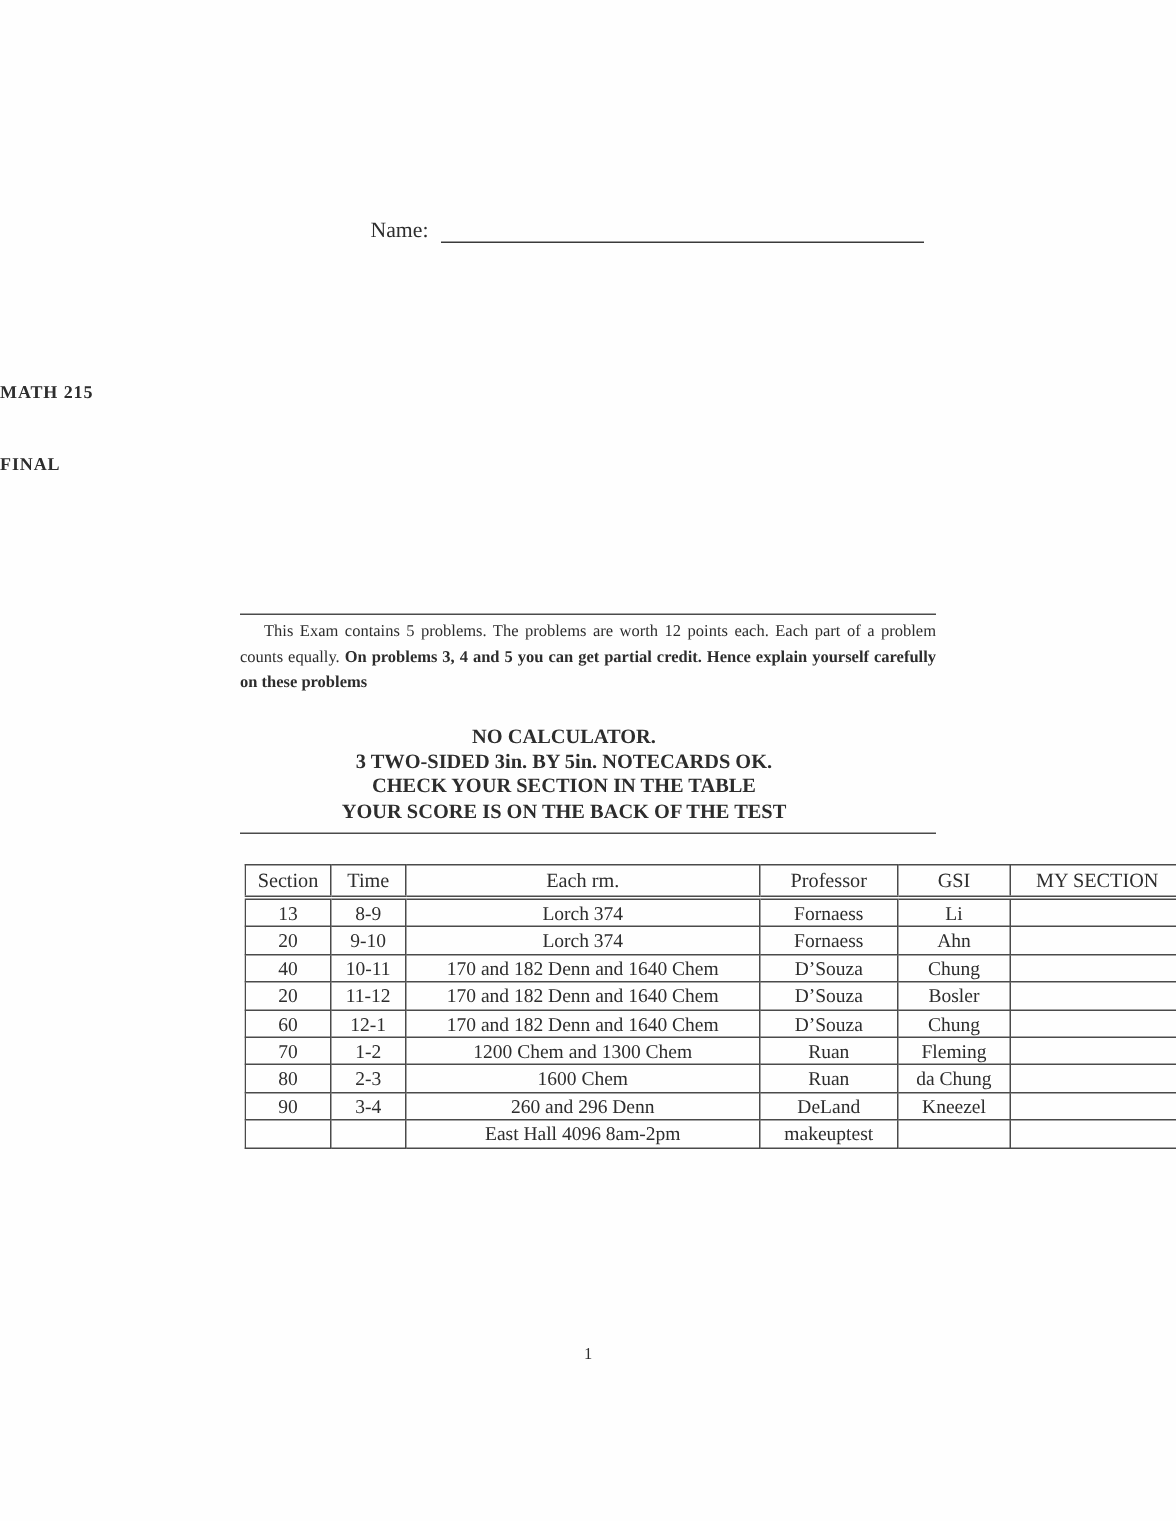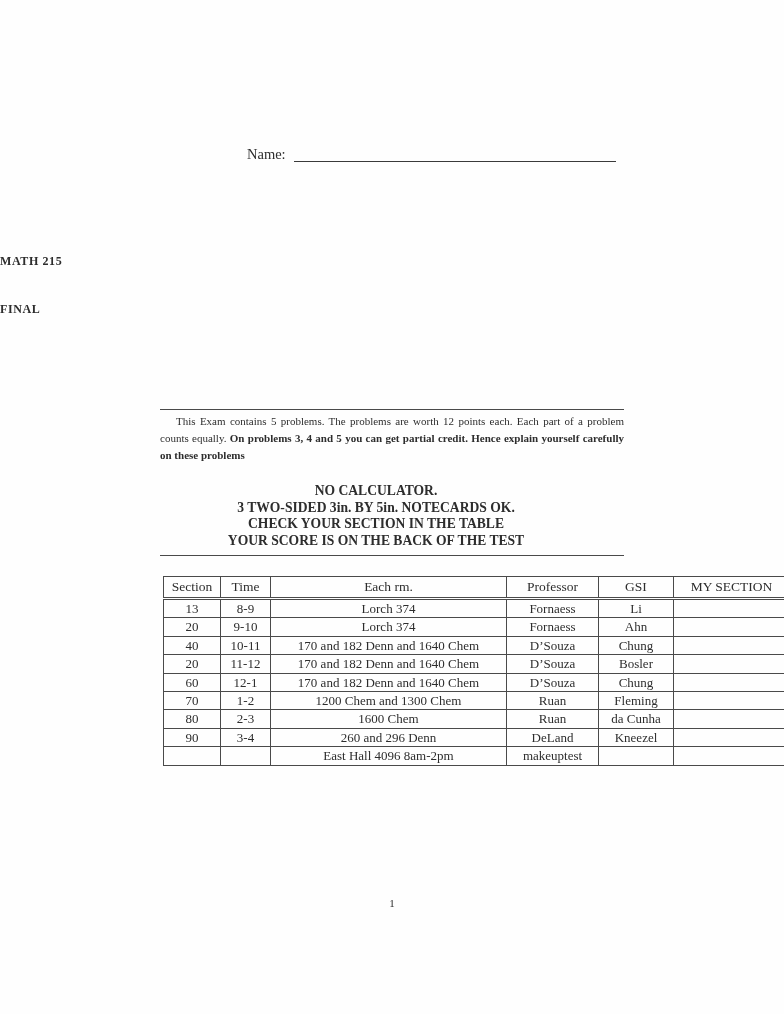--- a/index.html
+++ b/index.html
@@ -171,21 +171,21 @@
             <td>1200 Chem and 1300 Chem</td>
             <td>Ruan</td>
             <td>Fleming</td>
             <td></td>
           </tr>
           <tr>
             <td>80</td>
             <td>2-3</td>
             <td>1600 Chem</td>
             <td>Ruan</td>
-            <td>da Cunha</td>
+            <td>da Chung</td>
             <td></td>
           </tr>
           <tr>
             <td>90</td>
             <td>3-4</td>
             <td>260 and 296 Denn</td>
             <td>DeLand</td>
             <td>Kneezel</td>
             <td></td>
           </tr>

